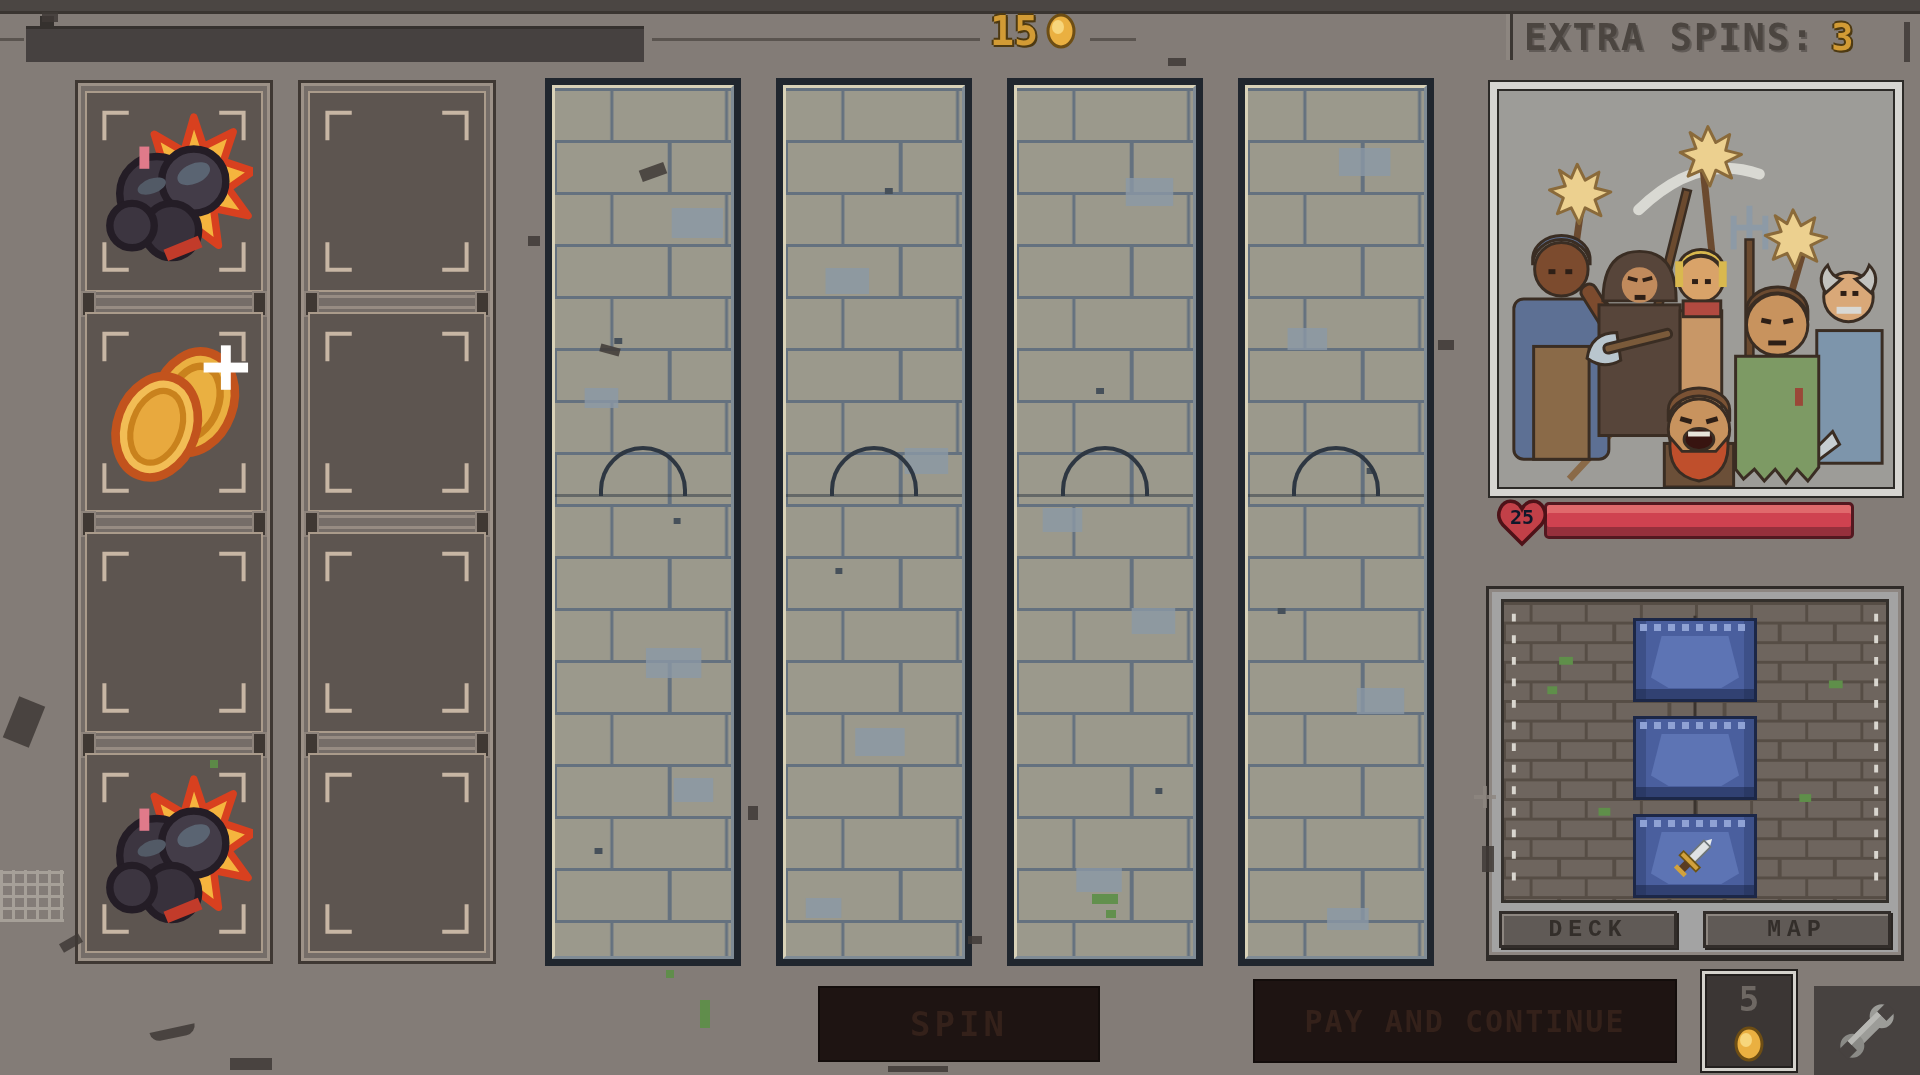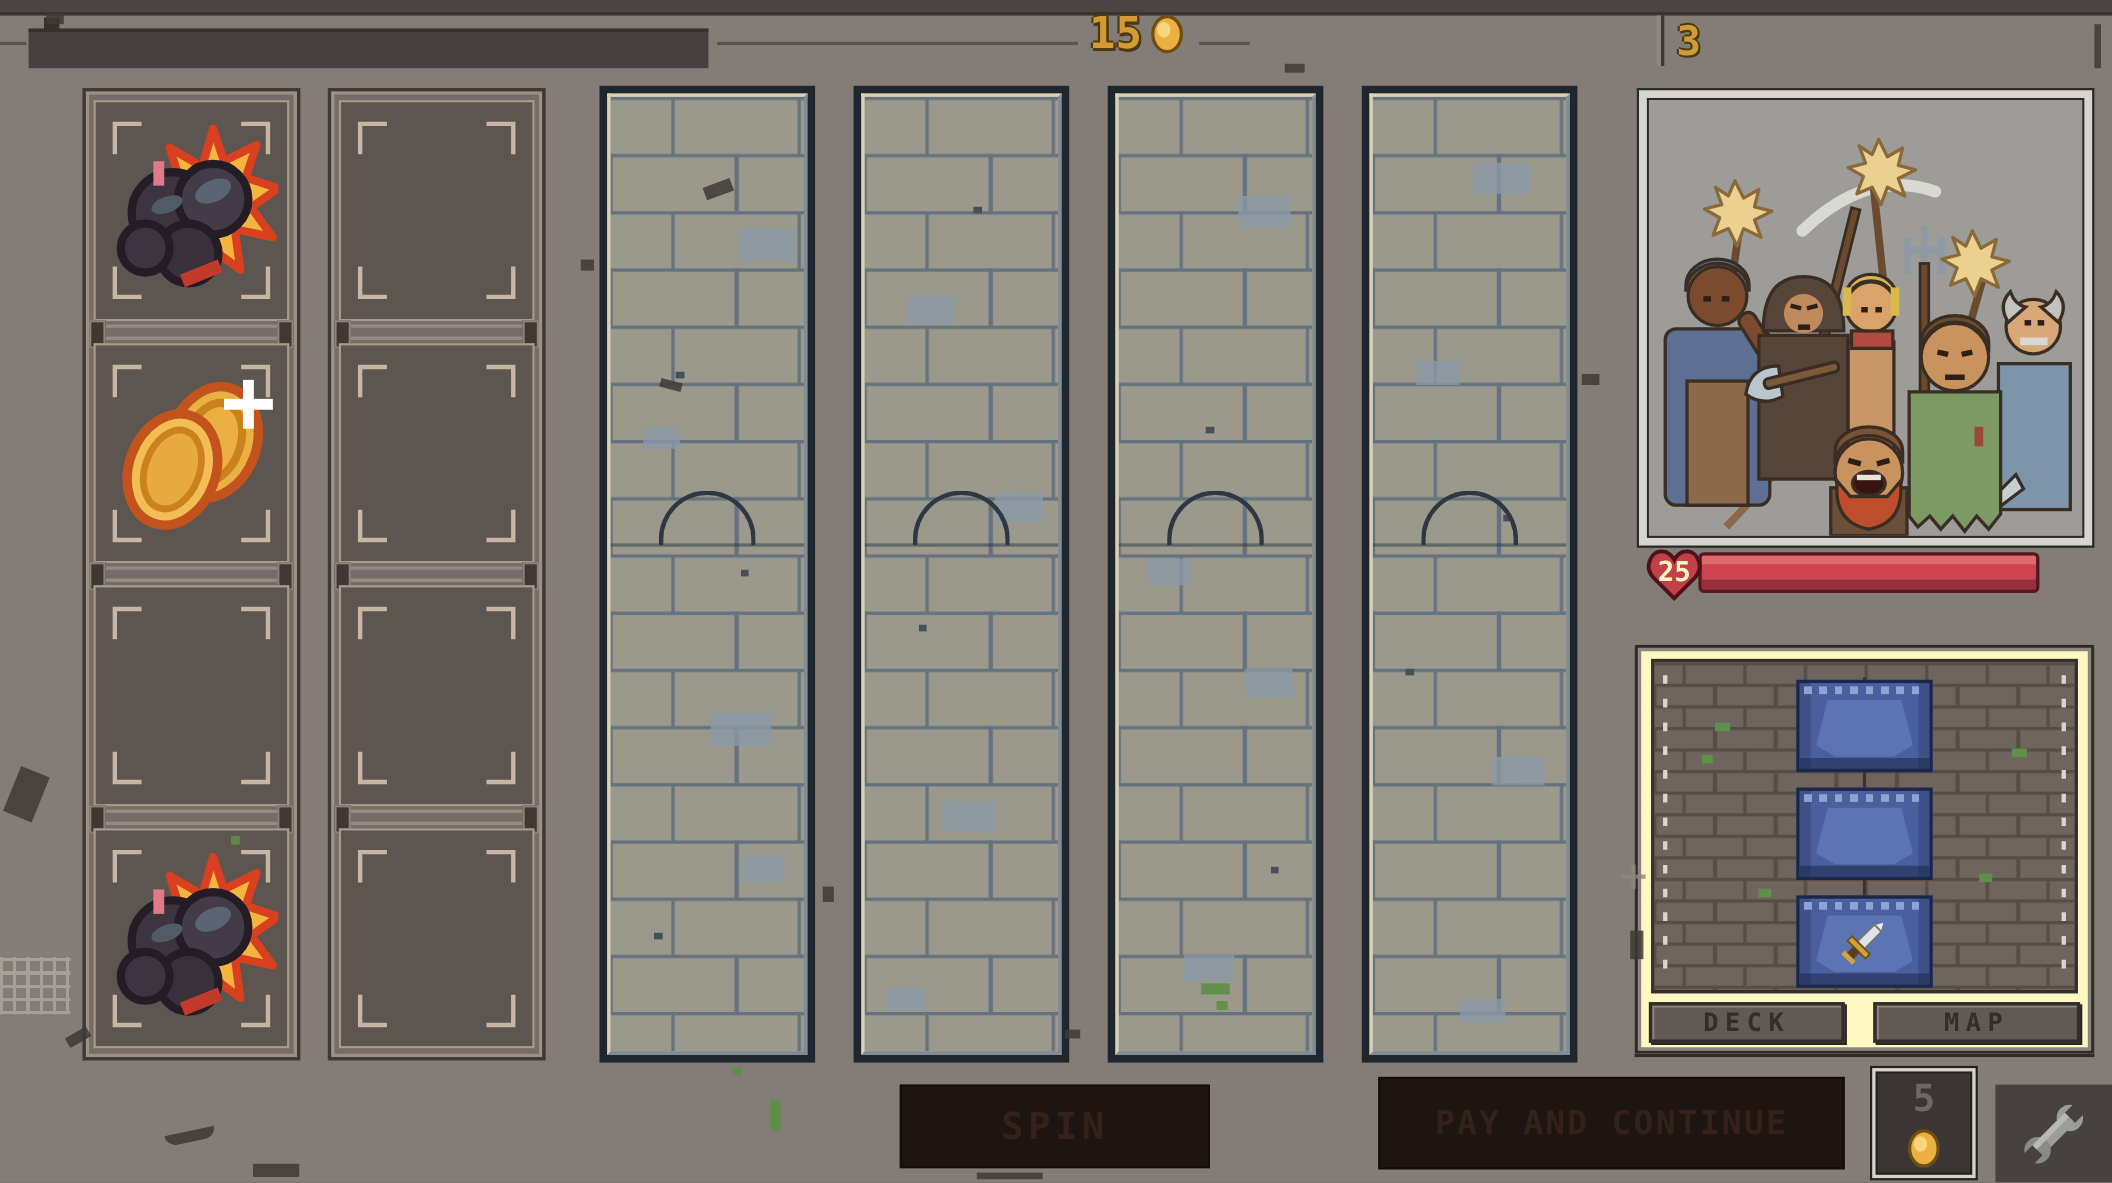--- a/index.html
+++ b/index.html
@@ -51,28 +51,28 @@
 
   
   .portrait{ position:absolute; left:1490px; top:82px; width:412px; height:414px;
     background:#9d9c98; border:7px solid #d6d5d1; outline:2px solid #2c2a27;
     box-shadow:inset 0 0 0 2px #2c2a27; overflow:hidden; }
   .portrait svg{ position:absolute; inset:2px; width:calc(100% - 4px); height:calc(100% - 4px); }
 
   
   .hp-heart{ position:absolute; left:1494px; top:494px; width:56px; height:54px; z-index:3; }
   .hp-value{ position:absolute; left:1498px; top:505px; width:48px; text-align:center; z-index:4;
-    font-size:25px; font-weight:bold; color:#fef9c3; }
+    font-size:20px; font-weight:bold; color:#0f172a; }
   .hp-bar{ position:absolute; left:1544px; top:502px; width:310px; height:37px; z-index:2;
     background:#cf4250; border:3px solid #531820; border-radius:5px;
     box-shadow:inset 0 8px 0 #e0696c, inset 0 -9px 0 #96303c; }
 
   
   .deck-outer{ position:absolute; left:1486px; top:586px; width:418px; height:372px;
-    background:#fef9c3; border:3px solid #2f2b28; box-shadow:inset 0 0 0 3px #8d8681, 0 3px 0 #2f2b28; }
+    background:#a3a3a3; border:3px solid #2f2b28; box-shadow:inset 0 0 0 3px #8d8681, 0 3px 0 #2f2b28;font-family:Liberation Mono, monospace; }
   .deck-brick{ position:absolute; left:12px; top:10px; width:388px; height:304px;
     border:3px solid #34302c; background:#6e655e; overflow:hidden; }
   .deck-brick svg{ position:absolute; inset:0; width:100%; height:100%; }
   .card{ position:absolute; left:50%; width:124px; height:84px; margin-left:-62px;
     background:#4a5f9e; border:3px solid #1c2747; z-index:2;
     box-shadow:inset 0 -10px 0 rgba(20,28,60,.45), inset 10px 0 0 rgba(20,28,60,.22), inset -10px 0 0 rgba(20,28,60,.22); }
   .card::before{ content:""; position:absolute; left:4px; right:4px; top:3px; height:7px;
     background:repeating-linear-gradient(90deg,#8fa2d4 0 7px, rgba(0,0,0,0) 7px 14px); }
   .card::after{ content:""; position:absolute; left:15px; right:15px; top:15px; bottom:11px;
     background:#5d74b4; clip-path:polygon(12% 0,88% 0,100% 80%,80% 100%,20% 100%,0 80%); }
@@ -120,20 +120,21 @@
   <div class="coin-counter">
     <span class="gold-num">15</span>
     <svg width="32" height="36" viewBox="0 0 32 36">
       <ellipse cx="16" cy="18" rx="13" ry="16" fill="#eab041" stroke="#6e4e14" stroke-width="3"></ellipse>
       <ellipse cx="13" cy="14" rx="6" ry="7" fill="#f7d67c"></ellipse>
     </svg>
   </div>
 
   <div class="hdr-divider"></div>
   <div class="spins-counter extra-spins">
+    <span class="hdr-label">EXTRA SPINS:</span>
     <span class="gold-num">3</span>
   </div>
 
   <div class="inv-col inv-col1">
     <div class="inv-cell">
       <svg class="orn-svg" viewBox="0 0 100 100" preserveAspectRatio="none">
         <path d="M10 24 V10 H24 M76 10 H90 V24 M90 76 V90 H76 M24 90 H10 V76" stroke="#c7b6a4" stroke-width="4" fill="none" vector-effect="non-scaling-stroke"></path>
       </svg>
       <svg class="slot-art" viewBox="0 0 64 64">
         <polygon points="40,2 44,14 56,8 52,20 64,24 54,31 62,42 48,39 50,54 38,45 31,52 33,39 18,42 26,29 13,25 28,22 24,9 36,16" fill="#f5b43e" stroke="#d8401f" stroke-width="3" stroke-linejoin="round"></polygon>

